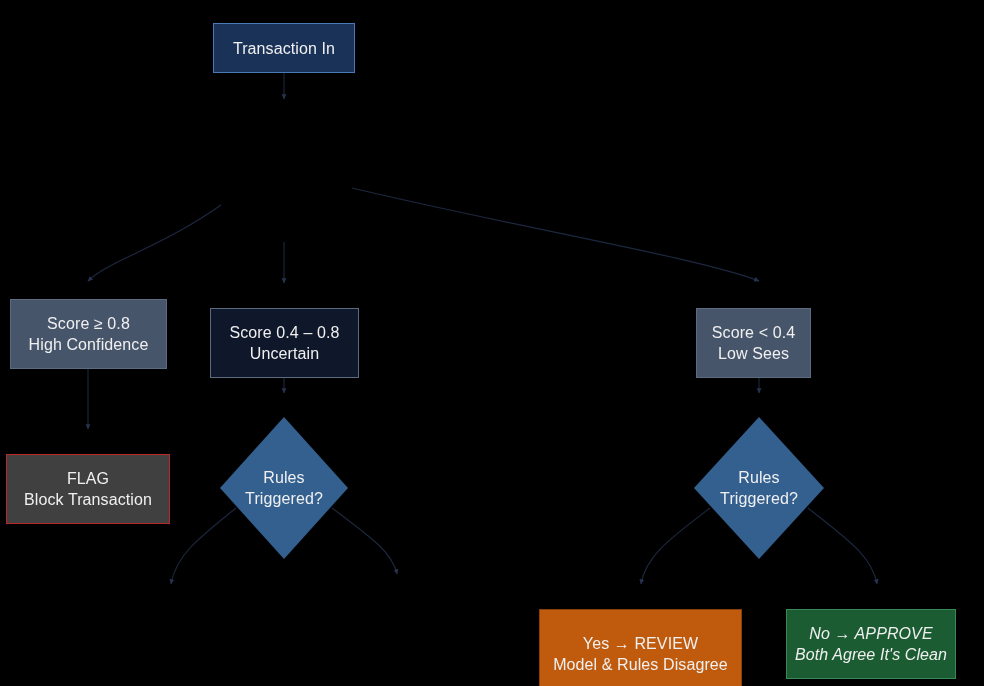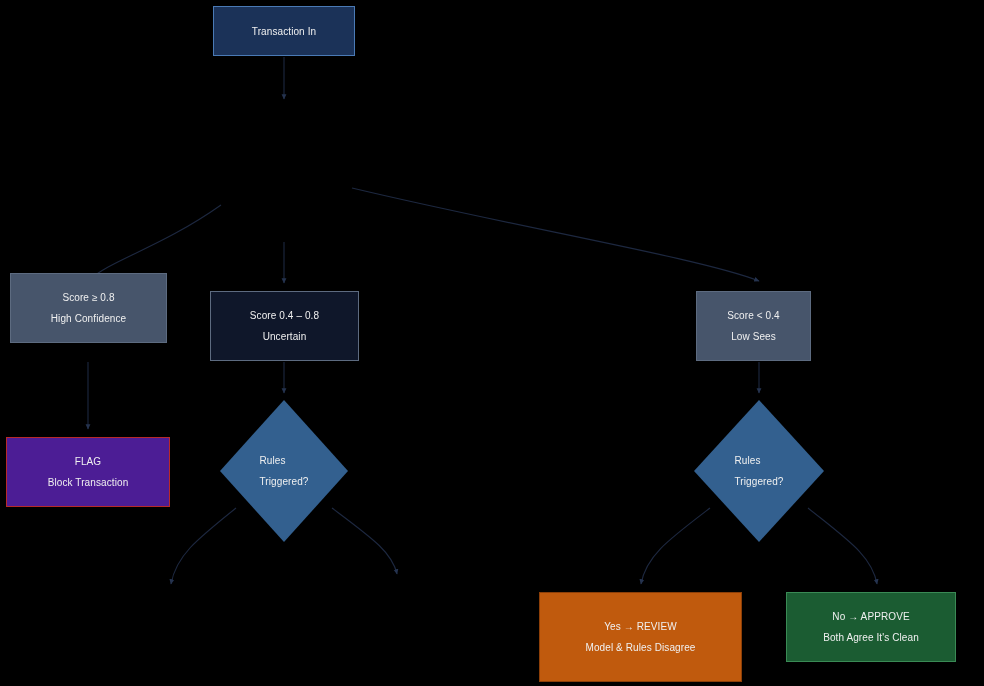--- a/index.html
+++ b/index.html
@@ -27,25 +27,27 @@
     height: 686px;
     pointer-events: none;
   }
   .node {
     position: absolute;
     box-sizing: border-box;
     display: flex;
     flex-direction: column;
     align-items: center;
     justify-content: center;
+    text-align: center;
     color: #f0f0f0;
-    font-size: 10px;
+    font-size: 16px;
     line-height: 21px;
     letter-spacing: 0.1px;
     z-index: 2;
+    margin-top: 17px;
   }
   .node .line { display: block; white-space: nowrap; }
   .rect {
     border-style: solid;
     border-width: 1px;
   }
   
   .n-start {
     background: #1b3258;
     border-color: #4a7ab5;
@@ -111,36 +113,36 @@
         <path d="M 710,508 C 668,540 646,556 641,584" marker-end="url(#arrow)"></path>
         <path d="M 808,508 C 848,540 872,556 877,584" marker-end="url(#arrow)"></path>
       </g>
   </svg>
 
   <div class="node rect n-start" style="left: 213px; top: 6px; width: 142px; height: 50px; background: rgb(27, 50, 88); border-color: rgb(74, 122, 181);">
     <span class="line">Transaction In</span>
   </div>
 
 
-  <div class="node rect n-state" style="left: 10px; top: 273px; width: 157px; height: 70px; background: rgb(71, 85, 107); border-color: rgb(93, 107, 128);">
+  <div class="node rect n-state" style="left: 10px; top: 282px; width: 157px; height: 70px; background: rgb(71, 85, 107); border-color: rgb(93, 107, 128);">
     <span class="line">Score ≥ 0.8</span>
     <span class="line">High Confidence</span>
   </div>
 
   <div class="node rect n-state" style="left: 210px; top: 291px; width: 149px; height: 70px; background: #0f172a; border-color: rgb(93, 107, 128);">
     <span class="line">Score 0.4 – 0.8</span>
     <span class="line">Uncertain</span>
   </div>
 
   <div class="node rect n-state" style="left: 696px; top: 291px; width: 115px; height: 70px; background: rgb(71, 85, 107); border-color: rgb(93, 107, 128);">
     <span class="line">Score &lt; 0.4</span>
     <span class="line">Low Sees</span>
   </div>
 
-  <div class="node rect n-flag" style="left: 6px; top: 437px; width: 164px; height: 70px; background: #4c1d95; border-color: rgb(184, 42, 42);">
+  <div class="node rect n-flag" style="left: 6px; top: 437px; width: 164px; height: 70px; background: #404040; border-color: rgb(184, 42, 42);">
     <span class="line">FLAG</span>
     <span class="line">Block Transaction</span>
   </div>
 
   <div class="node diamond" style="left: 220px; top: 400px; width: 128px; height: 142px;">
     <span class="dshape" style="background: rgb(51, 96, 143);"></span>
     <span class="dtext">
       <span class="line">Rules</span>
       <span class="line">Triggered?</span>
     </span>
@@ -154,18 +156,18 @@
     </span>
   </div>
 
 
 
   <div class="node rect n-review" style="left: 539px; top: 592px; width: 203px; height: 90px; background: rgb(192, 90, 13); border-color: rgb(140, 63, 8);">
     <span class="line">Yes → REVIEW</span>
     <span class="line">Model &amp; Rules Disagree</span>
   </div>
 
-  <div class="node rect n-approve" style="left: 786px; top: 592px; width: 170px; height: 70px; background: rgb(27, 92, 50); border-color: rgb(58, 138, 85);">
+  <div class="node rect n-approve" style="left: 786px; top: 592px; width: 170px; height: 70px; background: rgb(27, 92, 50); border-color: rgb(58, 138, 85); font-style: italic;">
     <span class="line">No → APPROVE</span>
     <span class="line">Both Agree It's Clean</span>
   </div>
 
 </div>
 
 </body></html>

